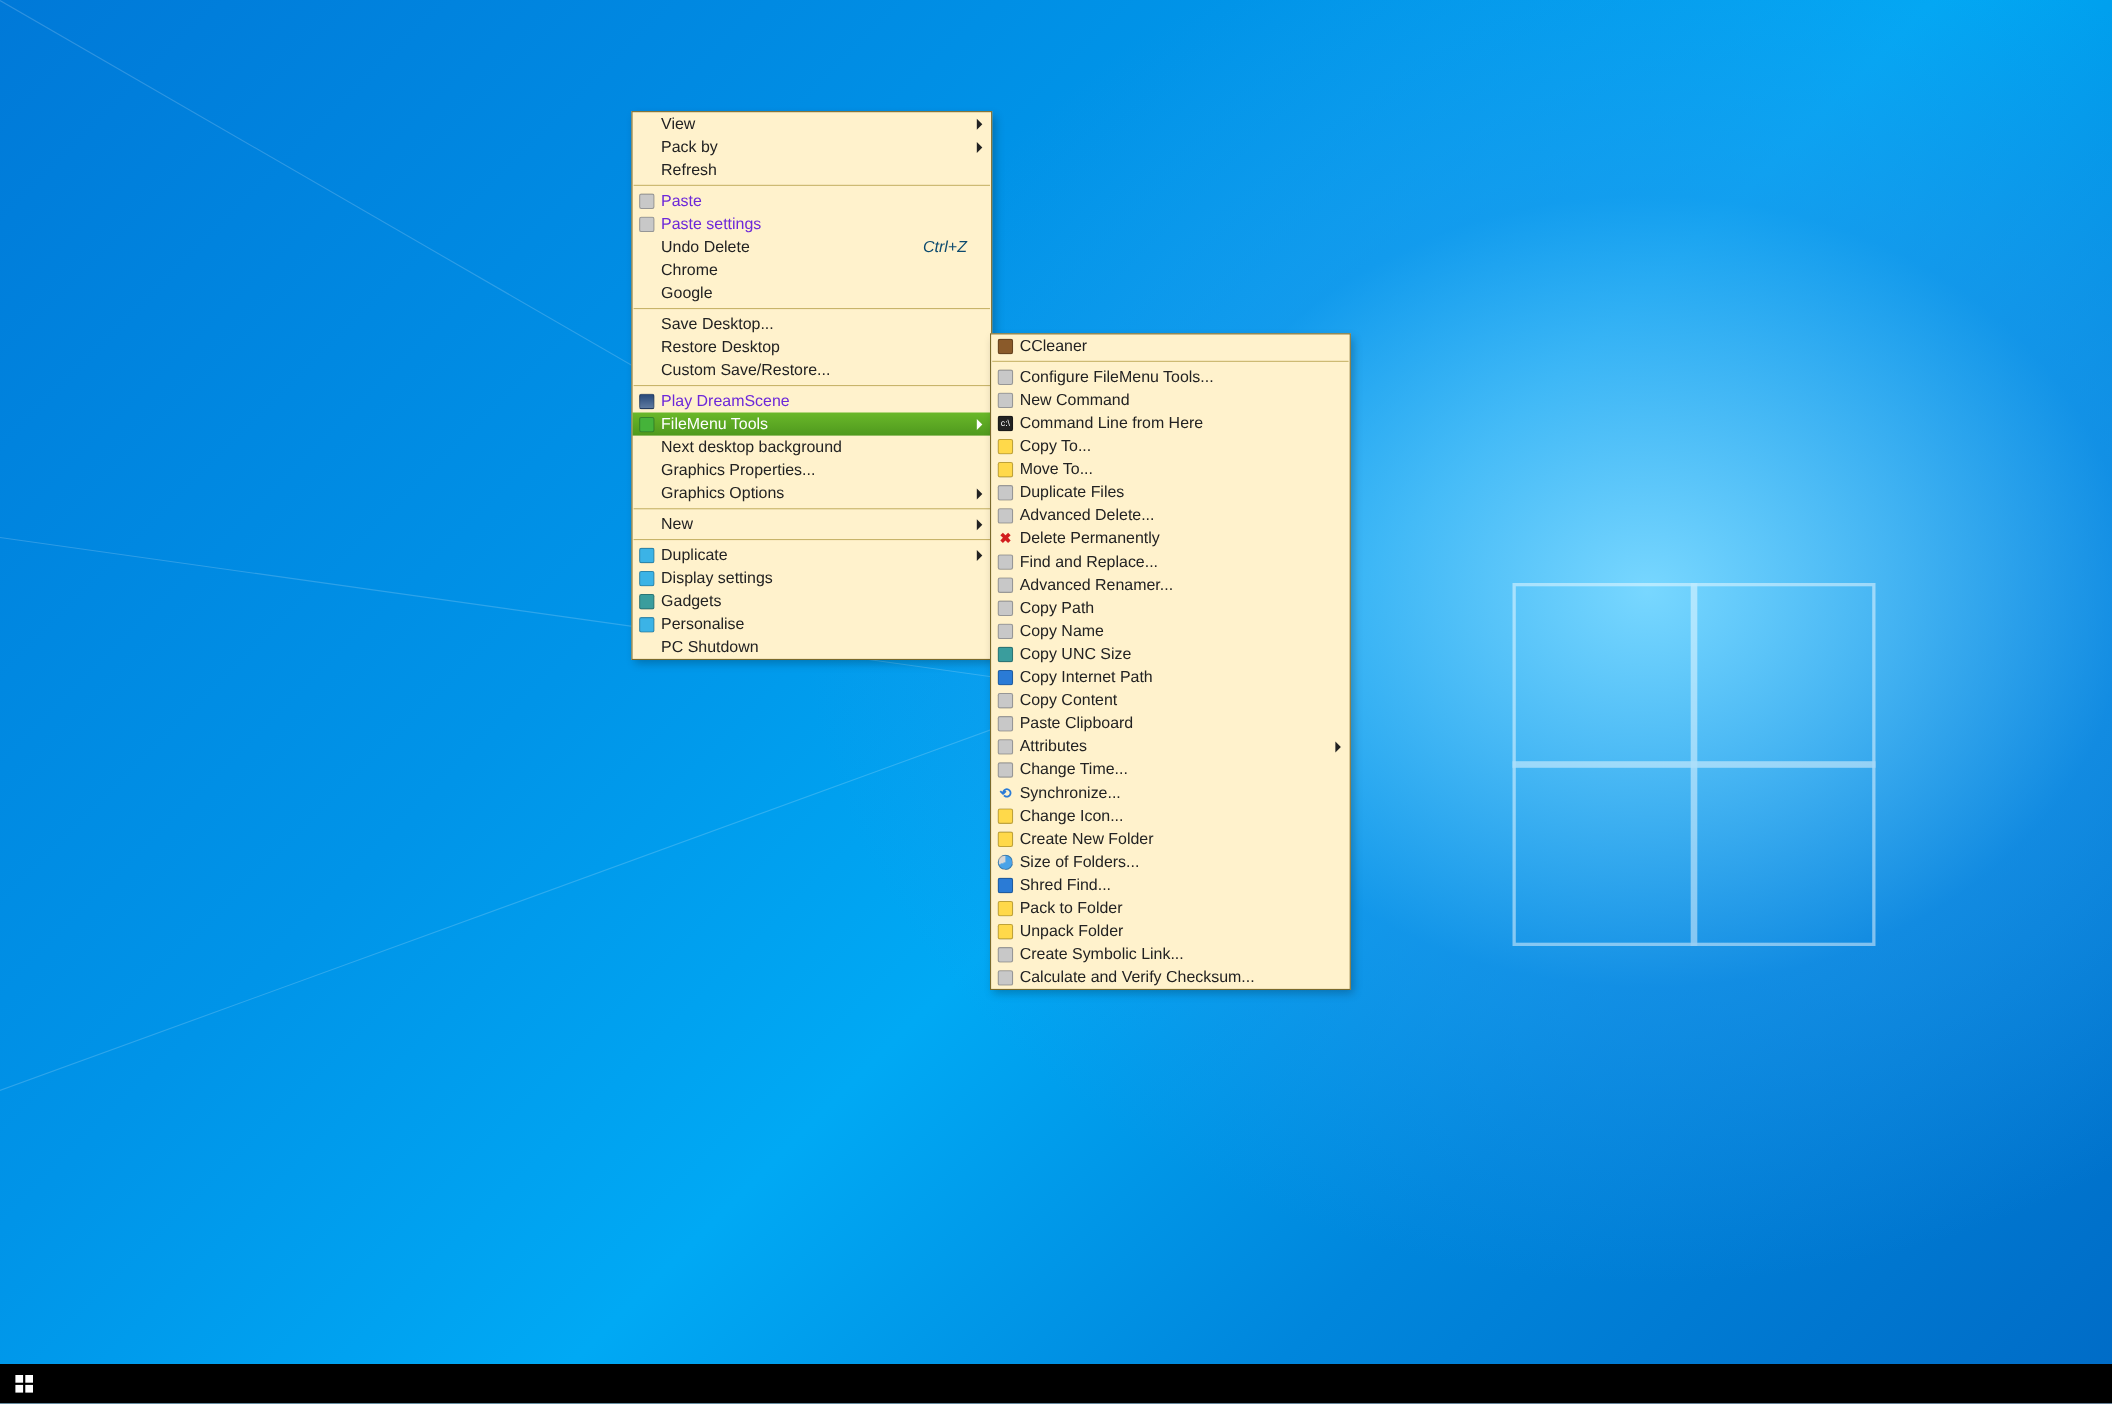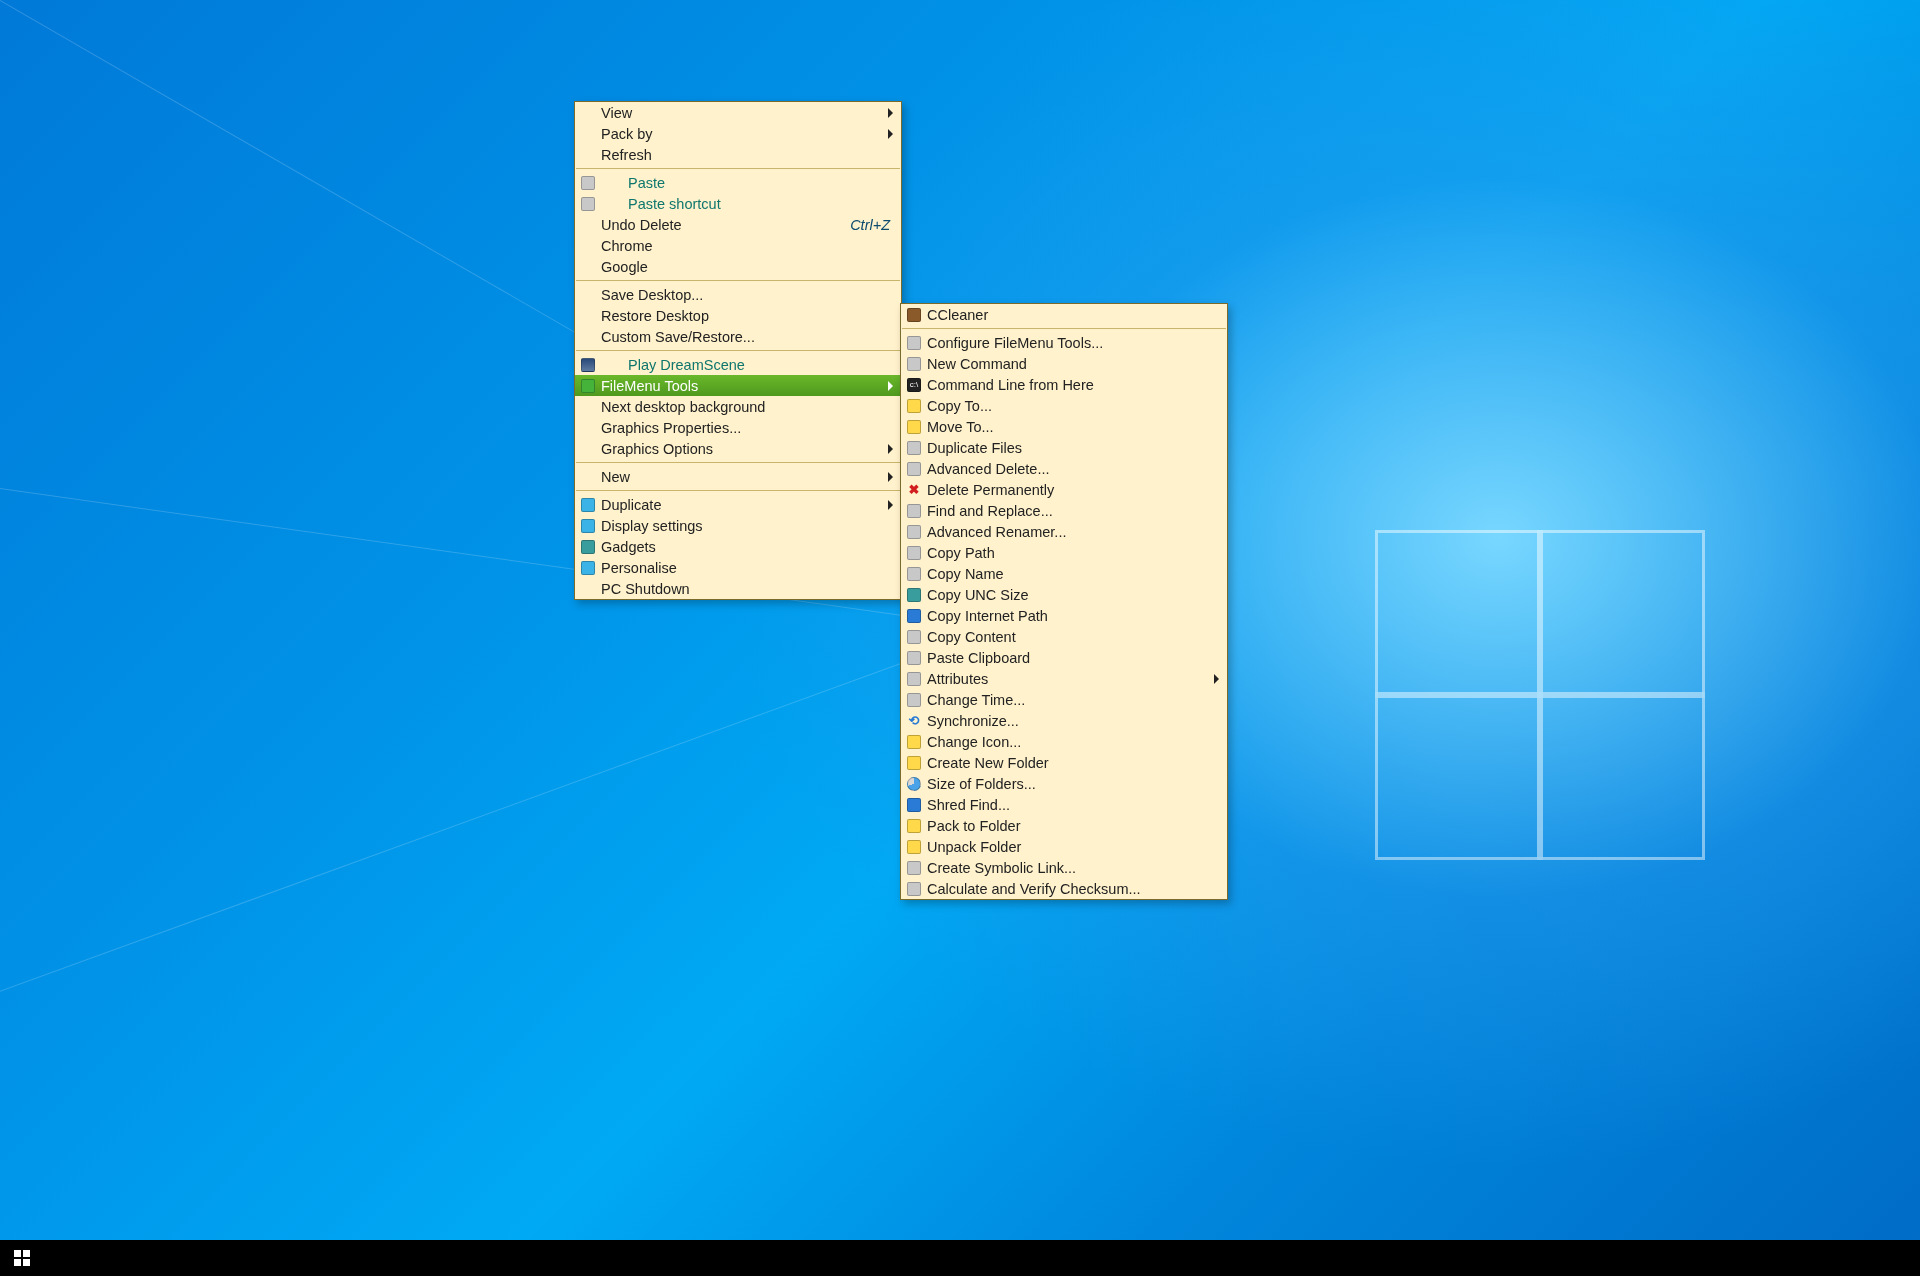--- a/index.html
+++ b/index.html
@@ -64,39 +64,39 @@
     box-shadow: 3px 4px 8px rgba(0,0,0,0.25);
     font-size:14.5px;
     color:#222;
   }
   .menu .sep {
     height:1px; margin:3px 1px; background:#c8b46a;
   }
   .menu-item {
     display:flex; align-items:center;
     height:21px;
-    padding:0 11px 0 4px;
+    padding:0 22px 0 4px;
     white-space:nowrap;
     position:relative;
     justify-content:center;
   }
   .menu-item .icon {
     width:18px; height:18px; margin-right:4px;
     display:flex; align-items:center; justify-content:center;
     font-size:13px;
   }
   .menu-item .label { flex:1 1 auto;}
   .menu-item .shortcut {
     margin-left:17px; color:#0c4a6e;font-style:italic;
   }
   .menu-item .arrow {
     position:absolute; right:8px; top:50%; transform:translateY(-50%);
     width:0;height:0;border-top:5px solid transparent;border-bottom:5px solid transparent;border-left:5px solid #222;
   }
-  .menu-item.disabled { color:#0f766e;gap:27px;}
+  .menu-item.disabled { color:#6d28d9;}
   .menu-item.active {
     background: linear-gradient(#6ab82a, #4f991e);
     color:#fff;
   }
   .menu-item.active .arrow{ border-left-color:#fff;}
 
   #main-menu { top:101px; left:574px; width:326px;}
   #sub-menu  { top:263px; left:900px; width:326px;margin-top:40px;}
 
   #sub-menu .menu-item{ height:21px;}
@@ -149,21 +149,21 @@
     <div class="menu-item disabled">
       <span class="icon">
           <span class="ic ic-grey"></span>
         </span>
       <span class="label">Paste</span>
     </div>
     <div class="menu-item disabled">
       <span class="icon">
           <span class="ic ic-grey"></span>
         </span>
-      <span class="label">Paste shortcut</span>
+      <span class="label">Paste settings</span>
     </div>
     <div class="menu-item">
       <span class="icon"></span>
       <span class="label">Undo Delete</span>
       <span class="shortcut">Ctrl+Z</span>
     </div>
     <div class="menu-item">
       <span class="icon"></span>
       <span class="label">Chrome</span>
     </div>

